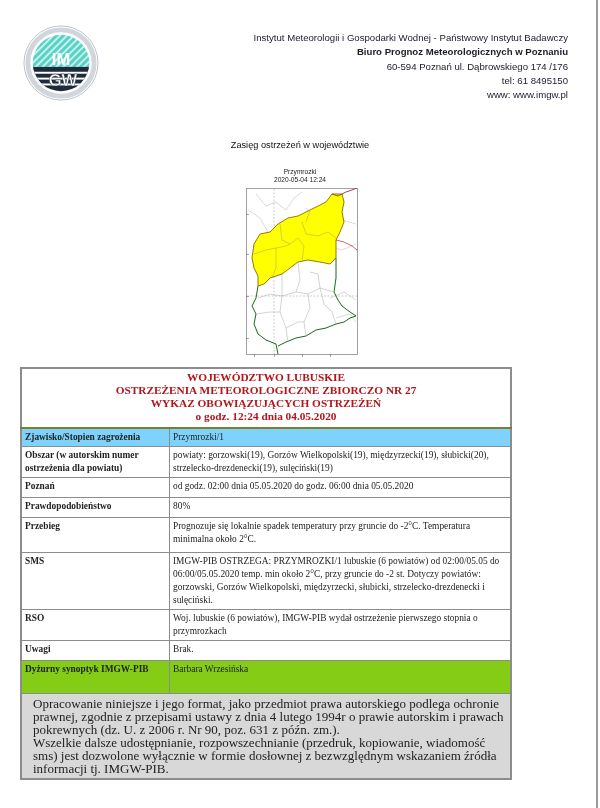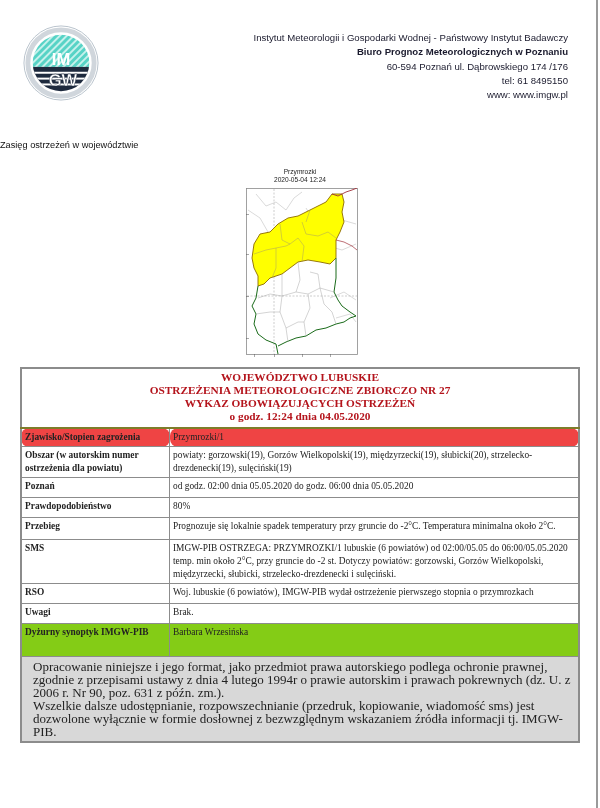--- a/index.html
+++ b/index.html
@@ -1,28 +1,28 @@
 <!DOCTYPE html>
 <html><head>
 <meta charset="utf-8">
 <style>
   html, body { margin:0; padding:0; background:#ffffff; }
   body { width:600px; height:808px; position:relative; overflow:hidden; font-family:"Liberation Serif", serif; }
   .right-edge { position:absolute; left:596px; top:0; width:2px; height:808px; background:#9a9a9a; }
   .logo { position:absolute; left:22px; top:24px; width:78px; height:78px; }
   .header-info { position:absolute; right:32px; top:31px; text-align:right; font-family:"Liberation Sans", sans-serif; font-size:9.6px; line-height:14.3px; color:#1b1b2e; }
   .header-info .bold { font-weight:bold; }
-  .section-title { position:absolute; left:0; width:600px; top:140px; text-align:left; font-family:"Liberation Sans", sans-serif; font-size:9.2px; color:#111; }
+  .section-title { position:absolute; left:0; width:600px; top:140px; text-align:center; font-family:"Liberation Sans", sans-serif; font-size:9.2px; color:#111; }
   .map-caption { position:absolute; left:230px; width:140px; top:168px; text-align:center; font-family:"Liberation Sans", sans-serif; font-size:6.6px; line-height:8px; color:#222; }
   .map { position:absolute; left:246px; top:188px; width:112px; height:170px; }
-  table.report { position:absolute; left:20px; top:367px; width:560px; border-collapse:collapse; border:2px solid #8c8c8c; font-family:"Liberation Serif", serif; font-size:9.4px; color:#222; }
+  table.report { position:absolute; left:20px; top:367px; width:492px; border-collapse:collapse; border:2px solid #8c8c8c; font-family:"Liberation Serif", serif; font-size:9.4px; color:#222; }
   table.report td { border:1px solid #8c8c8c; padding:2px 3px; vertical-align:top; line-height:13px; }
   .title-cell { text-align:center; color:#b4141c; font-weight:bold; font-size:11.3px; line-height:14.5px; padding:2px 0 4px 0 !important; }
   td.label { width:141px; font-weight:bold; }
-  tr.yellow td { background:#ef4444;border-radius:8px; }
+  tr.yellow td { background:#7dd3fc; }
   tr.gray td { background:#84cc16; }
   tr.yellow td { border-top:2px solid #7d7d2a; }
   .footer-cell { background:#d8d8d8; font-size:13px; line-height:14px; padding:3px 4px 3px 4px !important; }
   .indent { padding-left:7px; }
 </style>
 </head>
 <body>
 
 <div class="right-edge"></div>
 

